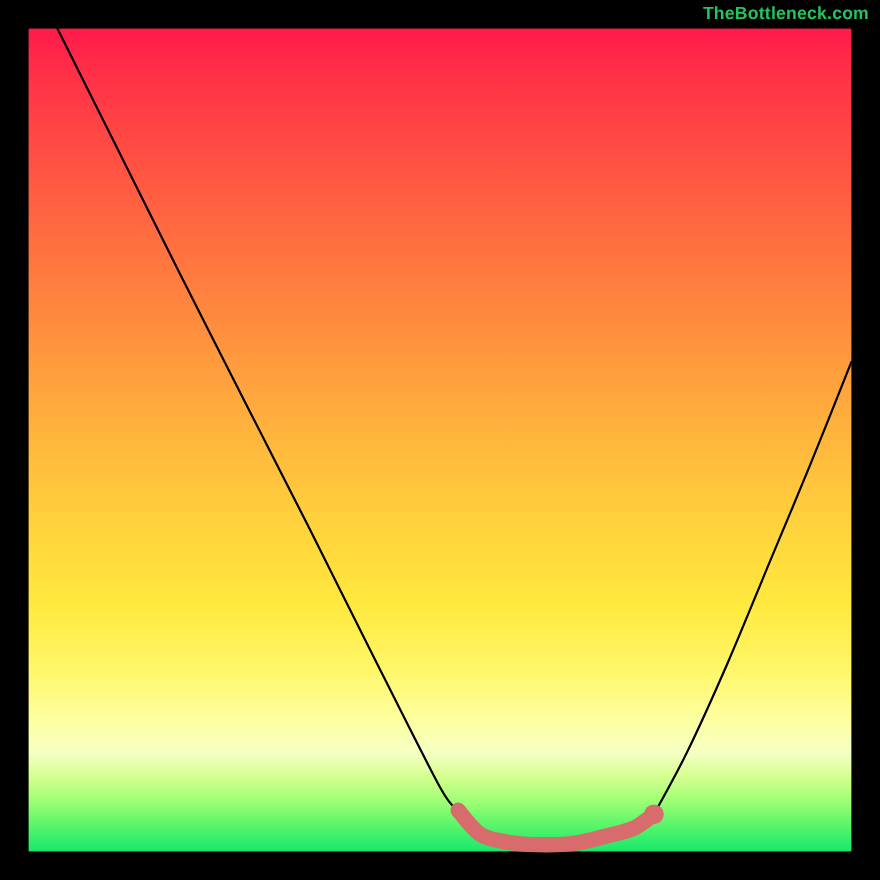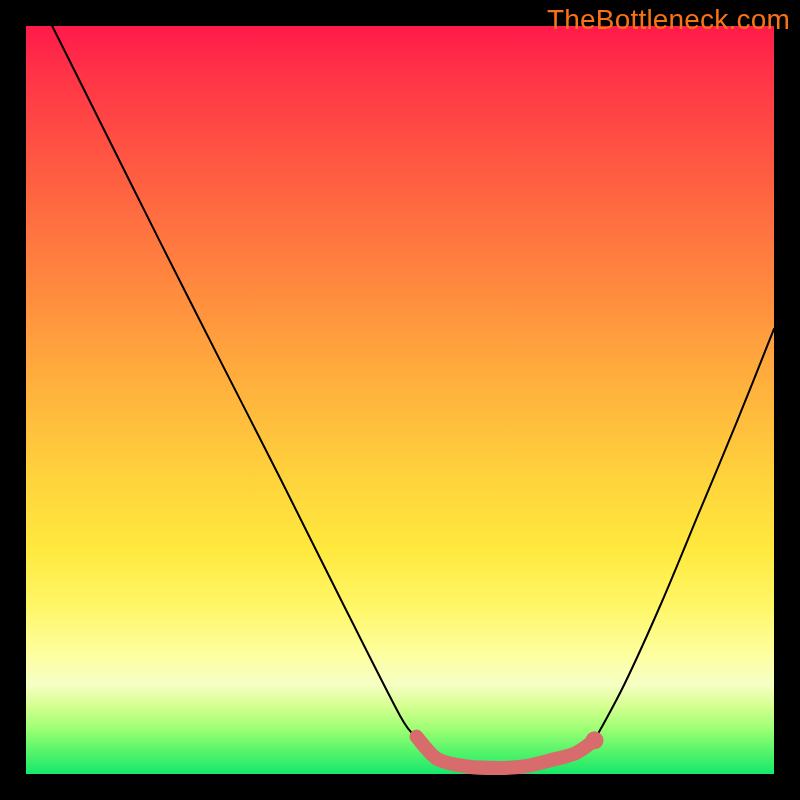--- a/index.html
+++ b/index.html
@@ -41,23 +41,23 @@
       #d4ff8f 91%,
       #9cff74 94%,
       #55f46a 97%,
       #17e86c 100%
     );
   }
   .watermark {
     position: absolute;
     top: 4px;
     right: 10px;
-    color: #f97316;
-    font-size: 28px;
-    font-weight: 400;
+    color: #22c55e;
+    font-size: 16px;
+    font-weight: 700;
     letter-spacing: 0.2px;
   }
   svg.curve {
     position: absolute;
     left: 26px;
     top: 26px;
     width: 748px;
     height: 748px;
     overflow: visible;
   }

